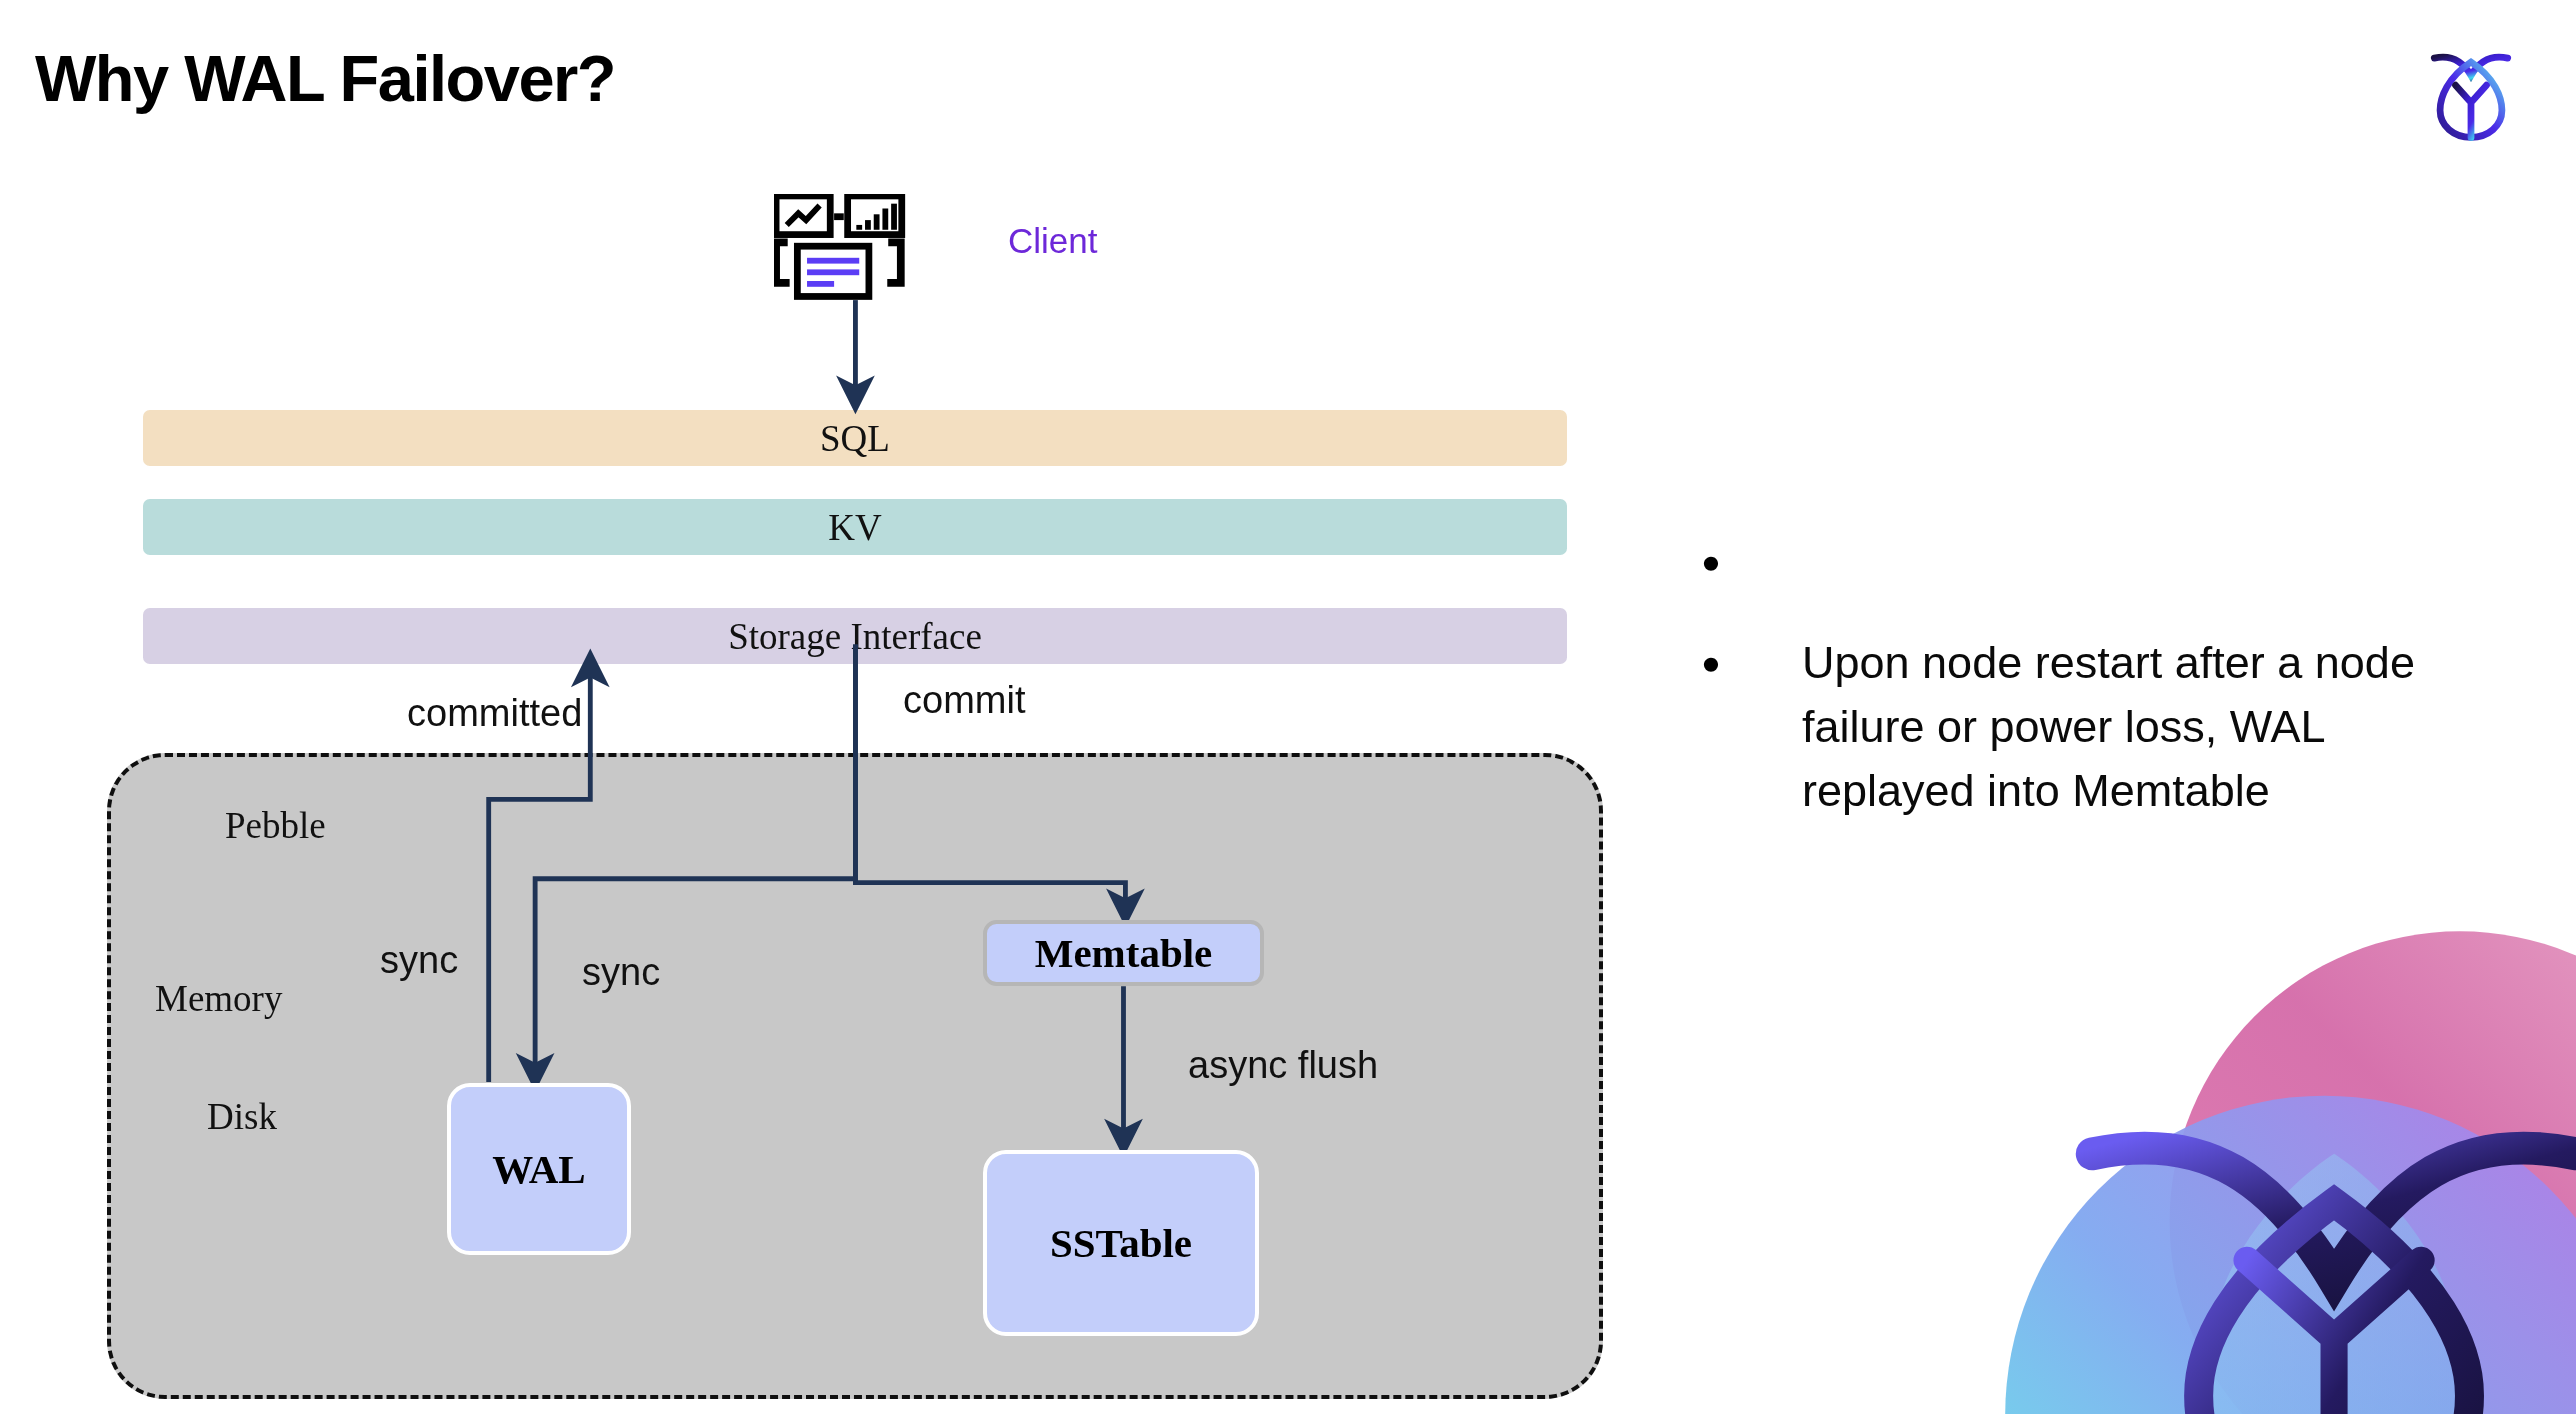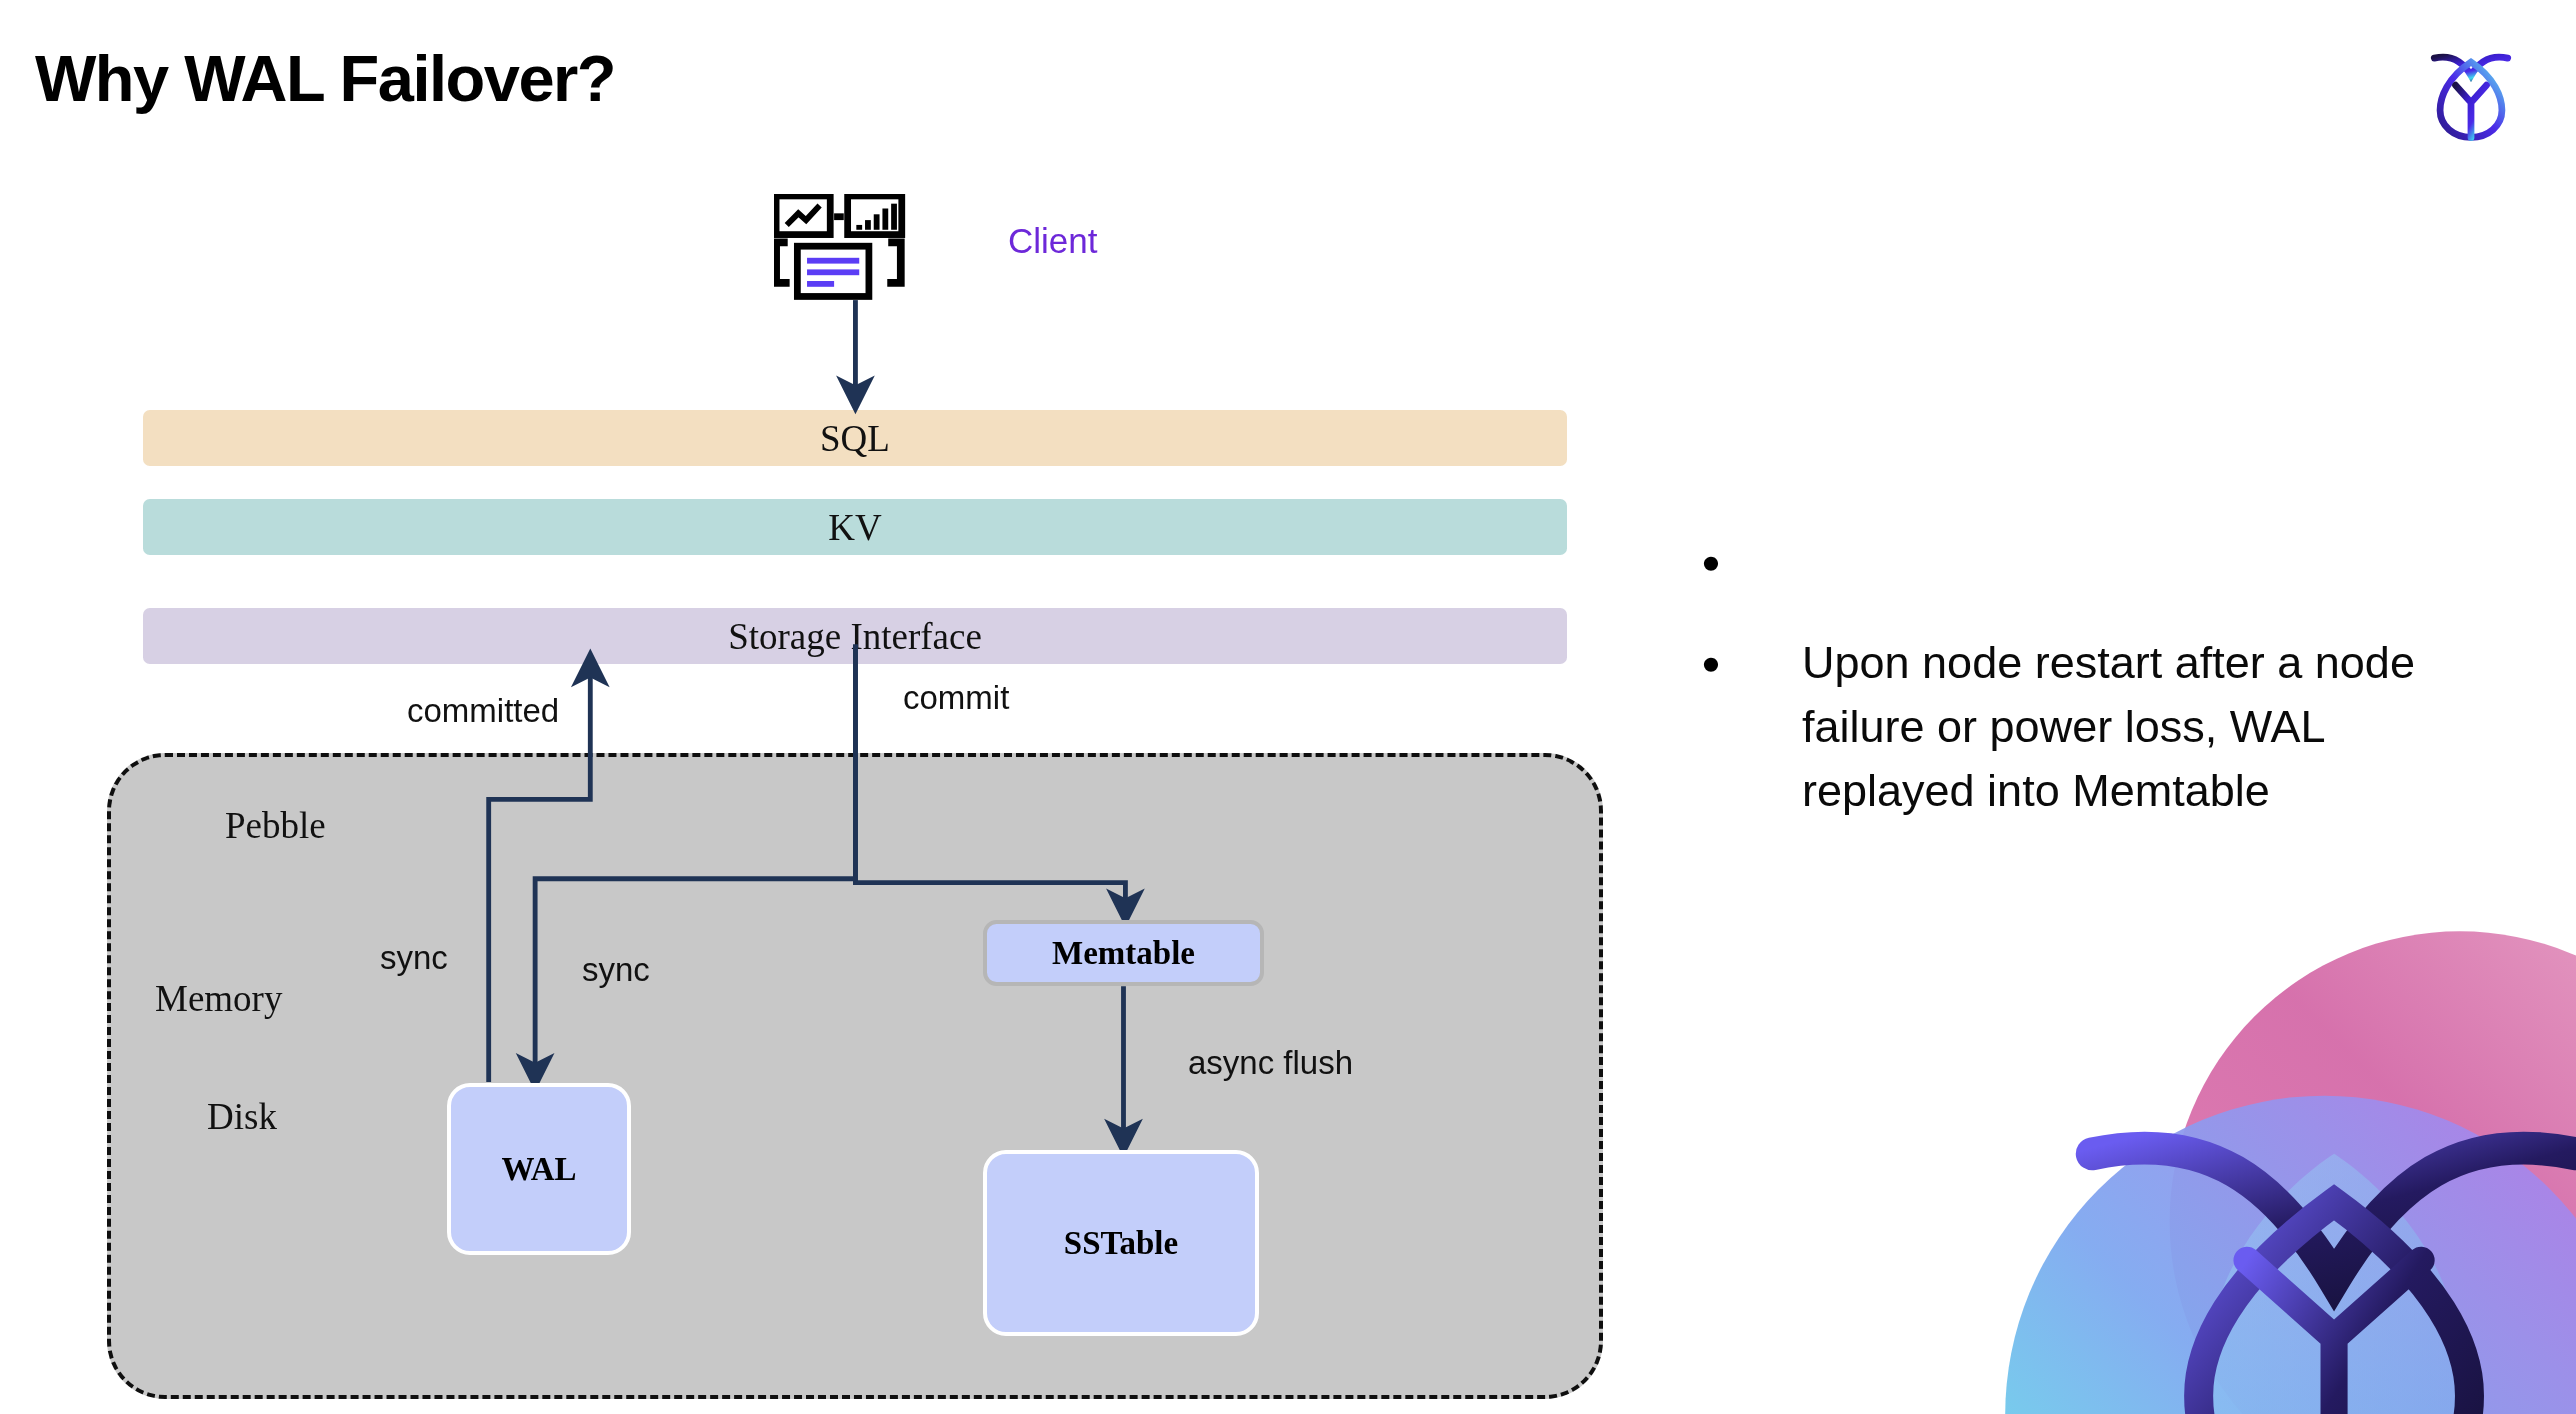--- a/index.html
+++ b/index.html
@@ -126,40 +126,40 @@
   .comp-box {
     position: absolute;
     background: #c3cefa;
     border: 4.8px solid #ffffff;
     border-radius: 23px;
     display: flex;
     align-items: center;
     justify-content: center;
     font-family: "Liberation Serif", serif;
     font-weight: 700;
-    font-size: 33px;
+    font-size: 41px;
     color: #000000;
     box-sizing: border-box;
   }
   #box-memtable {
     left: 983px; top: 920px; width: 281px; height: 66px;
     border-color: #b6b6b6; border-radius: 13.5px;
   }
   #box-wal {
     left: 447px; top: 1083px; width: 184px; height: 172px;
   }
   #box-sstable {
     left: 983px; top: 1150px; width: 276px; height: 186px;
   }
 
   
   .edge-label {
     position: absolute;
     font-family: "Liberation Sans", sans-serif;
-    font-size: 33px;
+    font-size: 38px;
     color: #111111;
     white-space: nowrap;
   }
   #lbl-committed { left: 407px; top: 692px; }
   #lbl-commit    { left: 903px; top: 679px; }
   #lbl-sync-1    { left: 380px; top: 939px; }
   #lbl-sync-2    { left: 582px; top: 951px; }
   #lbl-async     { left: 1188px; top: 1044px; }
 
   

